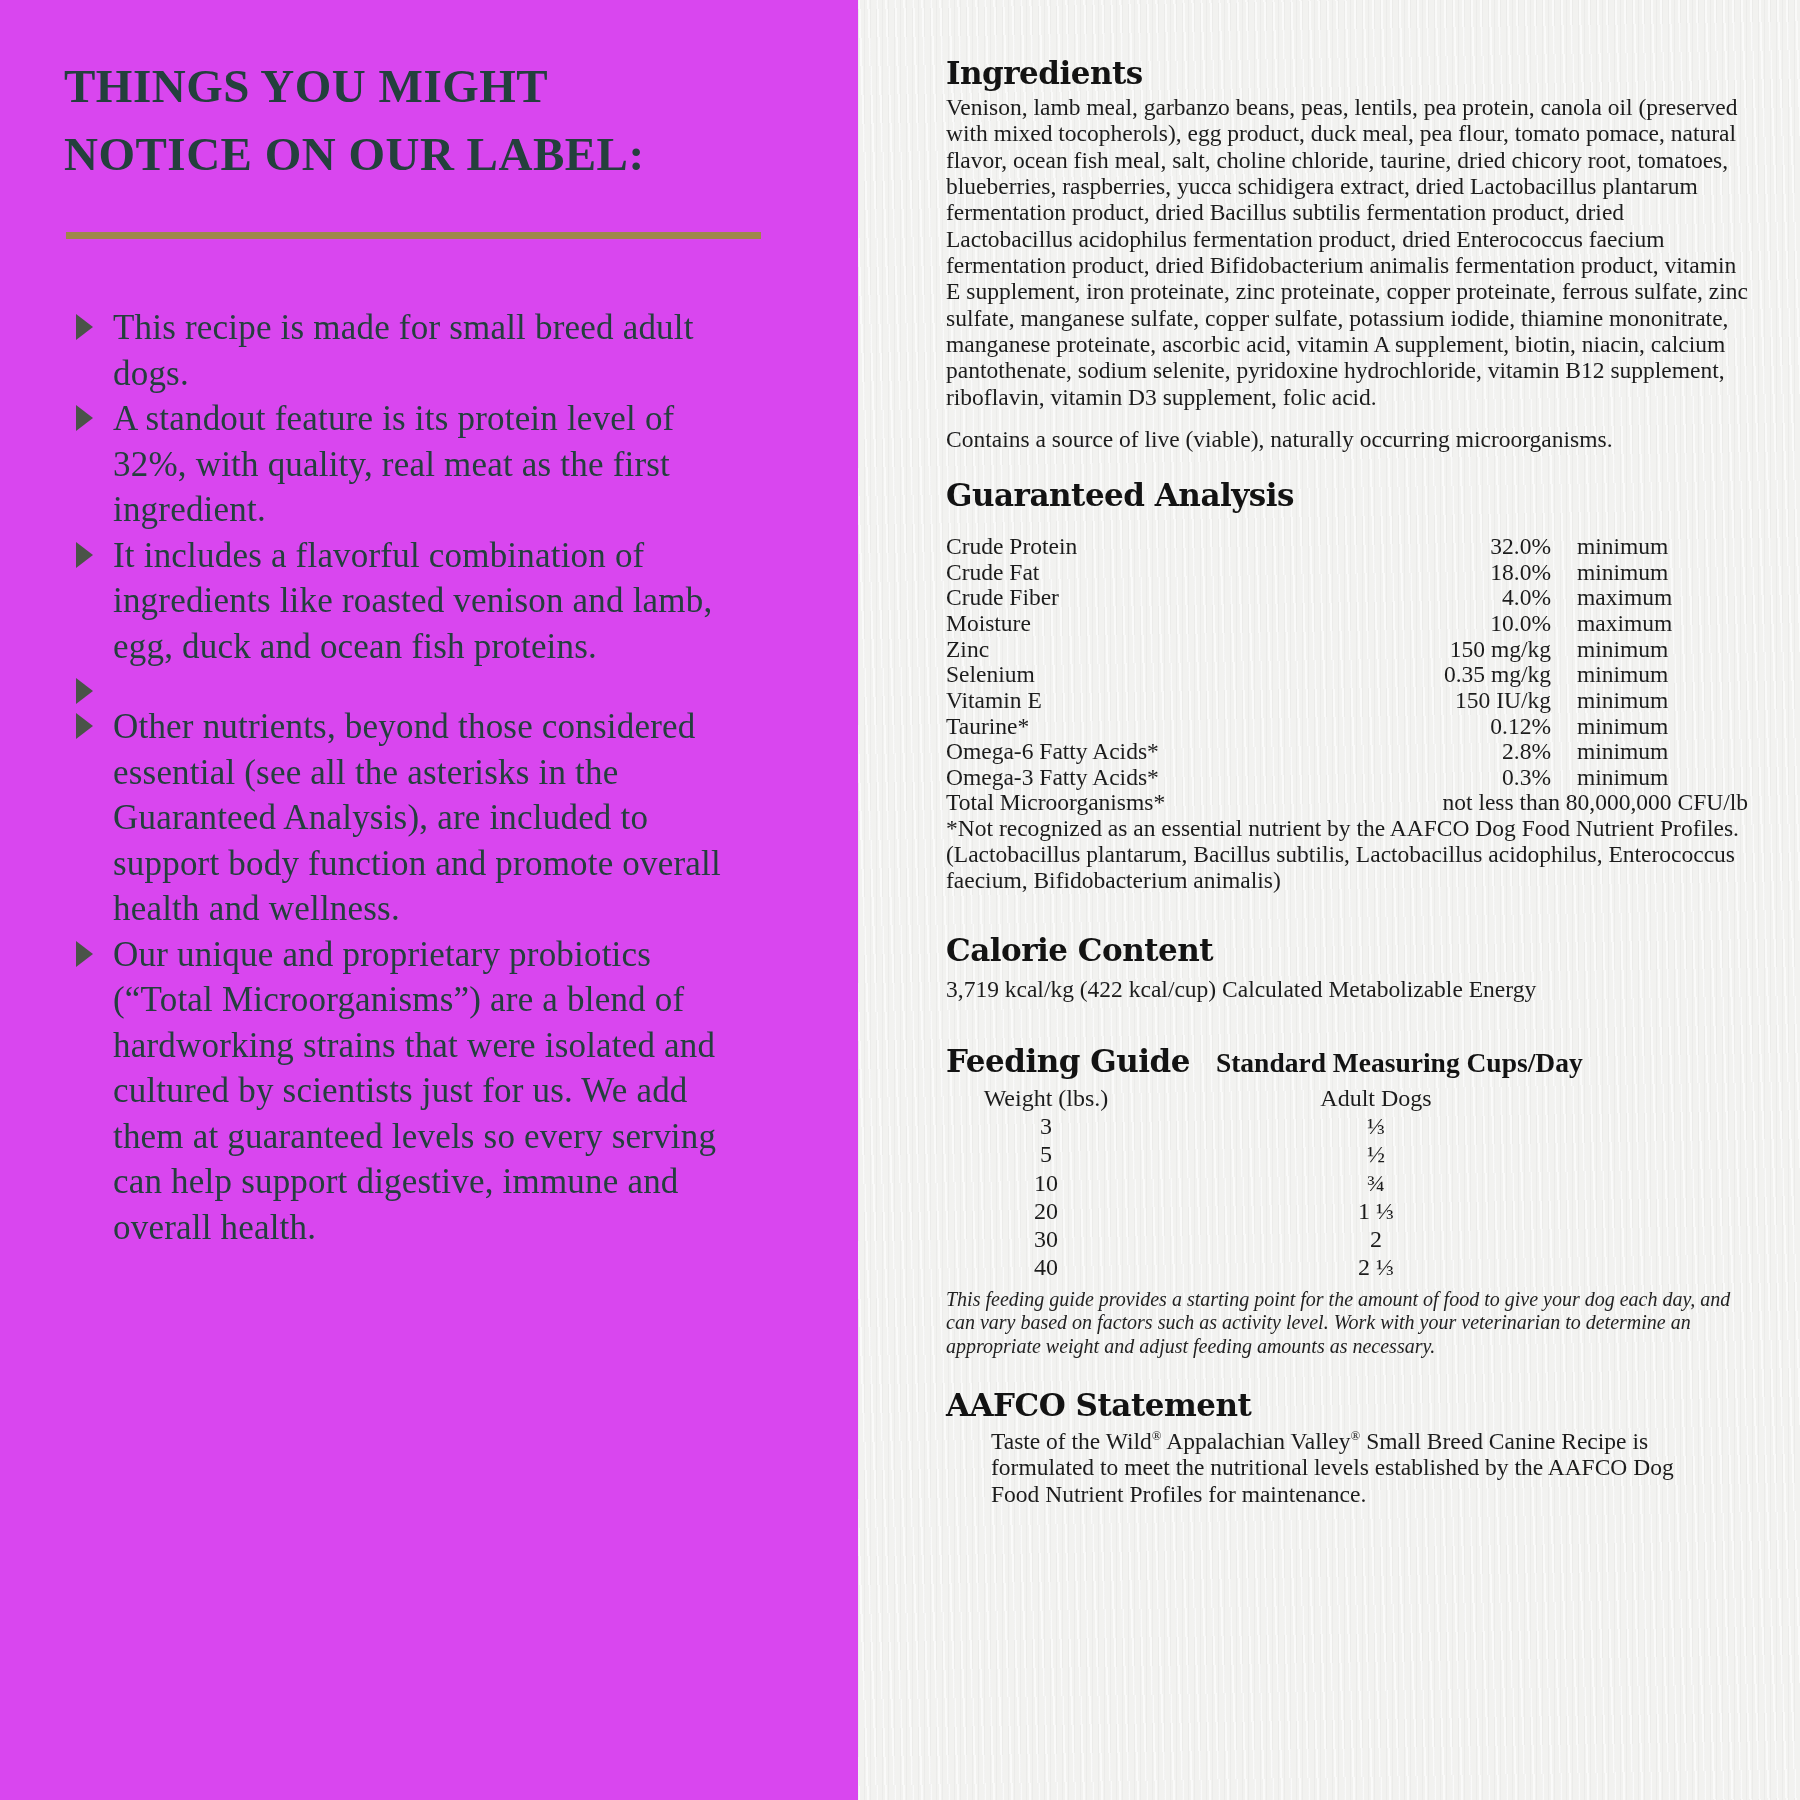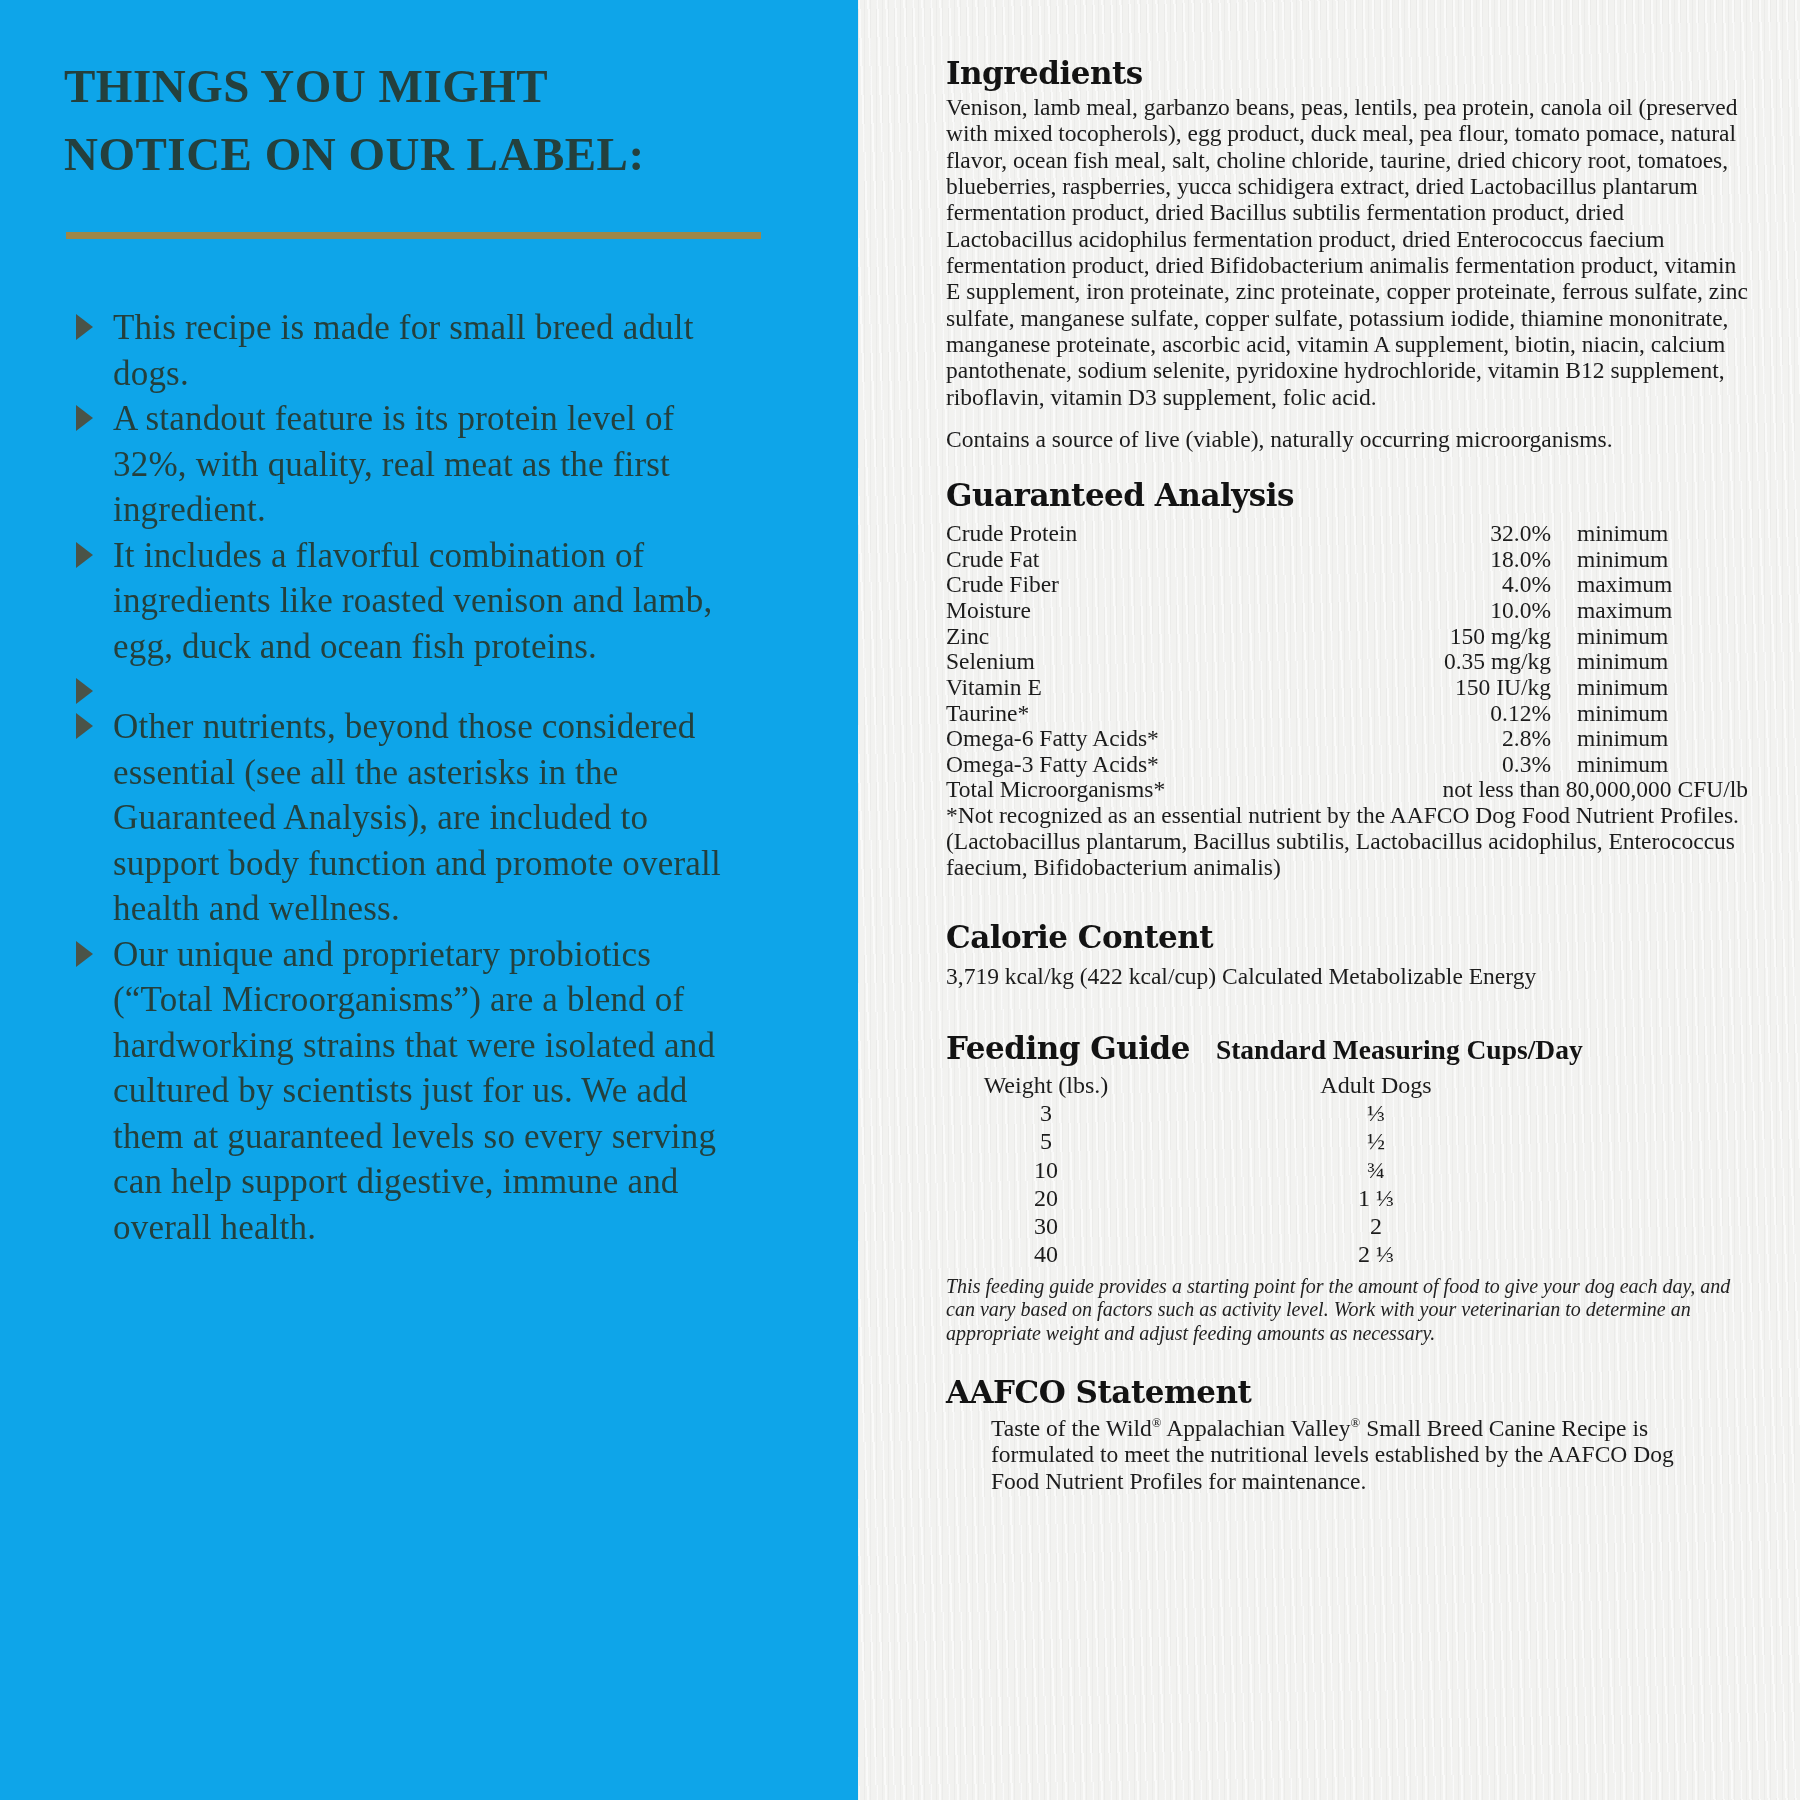--- a/index.html
+++ b/index.html
@@ -6,21 +6,21 @@
   body {
     width: 1800px; height: 1800px;
     font-family: "Liberation Serif", serif;
     overflow: hidden;
   }
   .page { display: flex; width: 1800px; height: 1800px; }
 
   
   .left-panel {
     width: 858px; height: 100%;
-    background: #0ea5e9;
+    background: #d946ef;
     box-sizing: border-box;
     padding: 52px 60px 0 64px;
     color: #24403d;
   }
   .panel-title {
     font-family: "Liberation Serif", serif;
     font-weight: bold;
     font-size: 47px;
     line-height: 1.45;
     letter-spacing: 0.5px;
@@ -76,21 +76,21 @@
   }
   .body-text {
     font-size: 23.5px;
     line-height: 1.12;
     margin: 4px 0 0 0;
     color: #1c1c1c;
   }
   .contains-note { margin-top: 16px; }
 
   .ga-section { margin-top: 26px; }
-  .ga-table { margin-top: 9px; }
+  .ga-table { margin-top: 22px; }
   .ga-row { display: flex; font-size: 23.5px; line-height: 1.09; }
   .ga-label { flex: 0 0 400px; }
   .ga-value { flex: 0 0 205px; text-align: right; }
   .ga-qualifier { flex: 0 0 150px; padding-left: 26px; }
   .ga-total-row { display: flex; font-size: 23.5px; line-height: 1.09; }
   .ga-total-label { flex: 0 0 310px; }
   .ga-total-value { flex: 1; text-align: right; }
   .ga-note { font-size: 23.5px; line-height: 1.1; margin: 0; }
 
   .cc-section { margin-top: 40px; }

